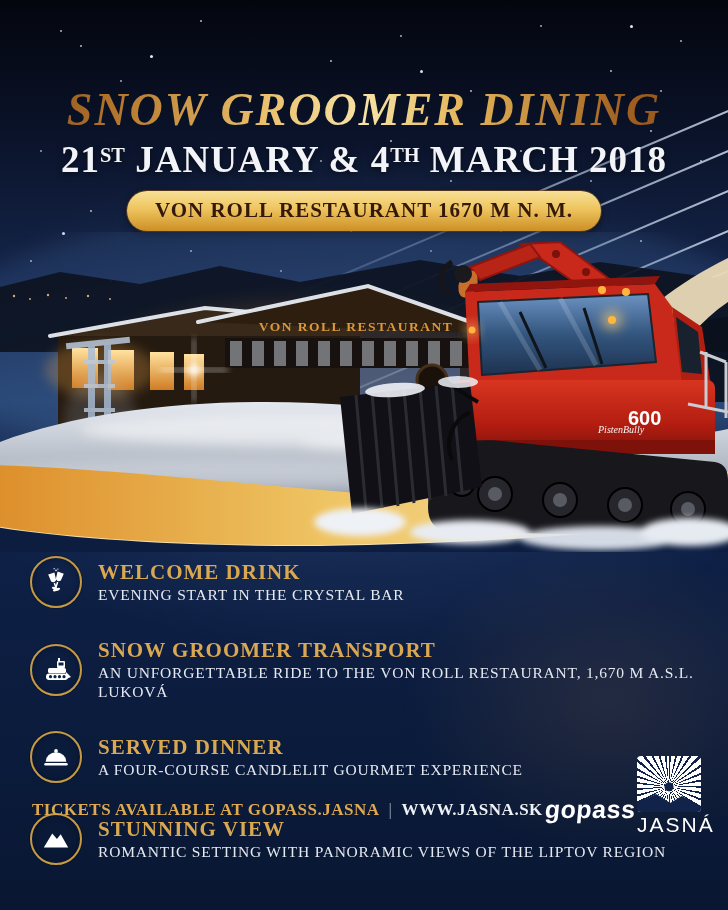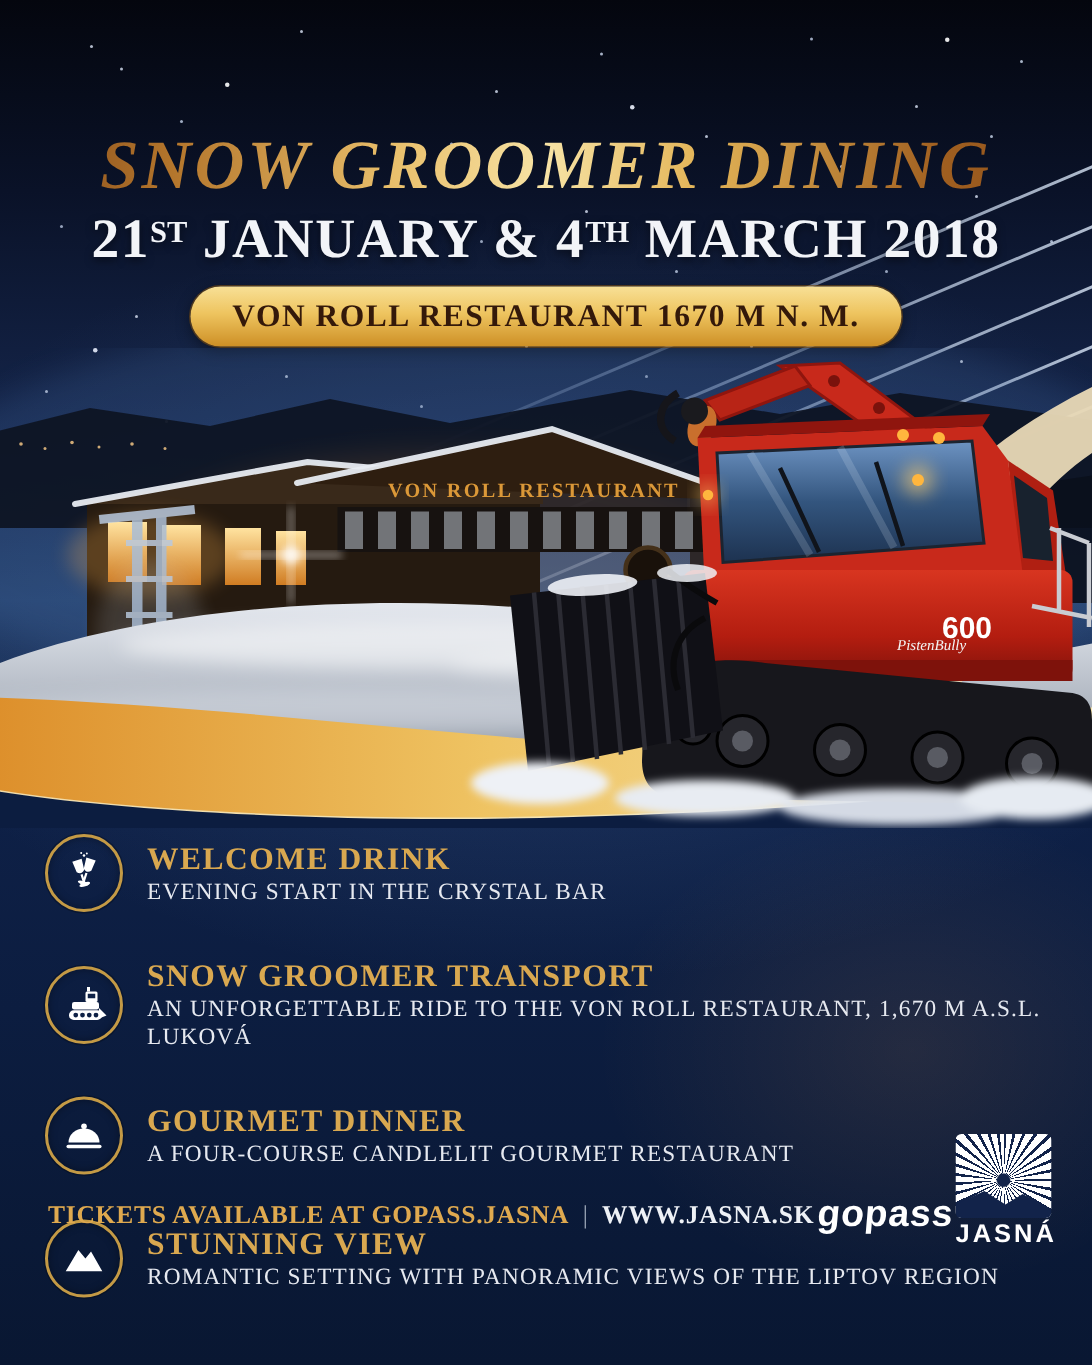--- a/index.html
+++ b/index.html
@@ -57,21 +57,21 @@
   .footer-site{color:#eef1f6;}
   .gopass{position:absolute;left:545px;top:795px;color:#fff;font-family:"Liberation Sans",sans-serif;
     font-weight:700;font-size:25px;letter-spacing:.5px;transform:skewX(-5deg);}
   .jasna{position:absolute;left:637px;top:756px;width:64px;text-align:center;}
   .jasna-box{width:64px;height:56px;border-radius:4px;position:relative;overflow:hidden;
     background:
       radial-gradient(circle at 50% 55%, #12234a 0 4px, rgba(0,0,0,0) 5px),
       repeating-conic-gradient(from 0deg at 50% 55%, #12234a 0deg 3.5deg, #ffffff 3.5deg 11deg);}
   .jasna-mtn{position:absolute;bottom:0;left:0;width:100%;height:20px;background:#12234a;
     clip-path:polygon(0 100%,0 55%,30% 10%,52% 55%,70% 20%,100% 70%,100% 100%);}
-  .jasna-text{color:#fff;font-family:"Liberation Sans",sans-serif;font-weight:700;font-size:17px;letter-spacing:2px;margin-top:1px;}
+  .jasna-text{color:#fff;font-family:"Liberation Sans",sans-serif;font-weight:400;font-size:21px;letter-spacing:2px;margin-top:1px;}
   .glow{position:absolute;top:540px;right:-90px;width:420px;height:320px;
     background:radial-gradient(closest-side,rgba(255,170,80,.10),rgba(0,0,0,0));}
 </style>
 </head>
 <body>
 
 <div class="poster">
   <div class="stars"></div>
   <div class="stars-bright"></div>
   <div class="cables">
@@ -322,22 +322,22 @@
 
     <div class="feature-row">
       <div class="fi">
         <svg width="30" height="30" viewBox="0 0 32 32" fill="#ffffff">
           <path d="M 5,21 A 11,10 0 0 1 27,21 Z"></path>
           <circle cx="16" cy="9.5" r="2"></circle>
           <rect x="3.5" y="22.5" width="25" height="2.6" rx="1.3"></rect>
         </svg>
       </div>
       <div class="feature-text">
-        <div class="feature-title">GOURMET DINNER</div>
-        <div class="feature-sub">A FOUR-COURSE CANDLELIT GOURMET RESTAURANT</div>
+        <div class="feature-title">SERVED DINNER</div>
+        <div class="feature-sub">A FOUR-COURSE CANDLELIT GOURMET EXPERIENCE</div>
       </div>
     </div>
 
     <div class="feature-row">
       <div class="fi">
         <svg width="30" height="30" viewBox="0 0 32 32" fill="#ffffff">
           <polygon points="3,25 12,10 17,16 21,11 29,25"></polygon>
         </svg>
       </div>
       <div class="feature-text">

